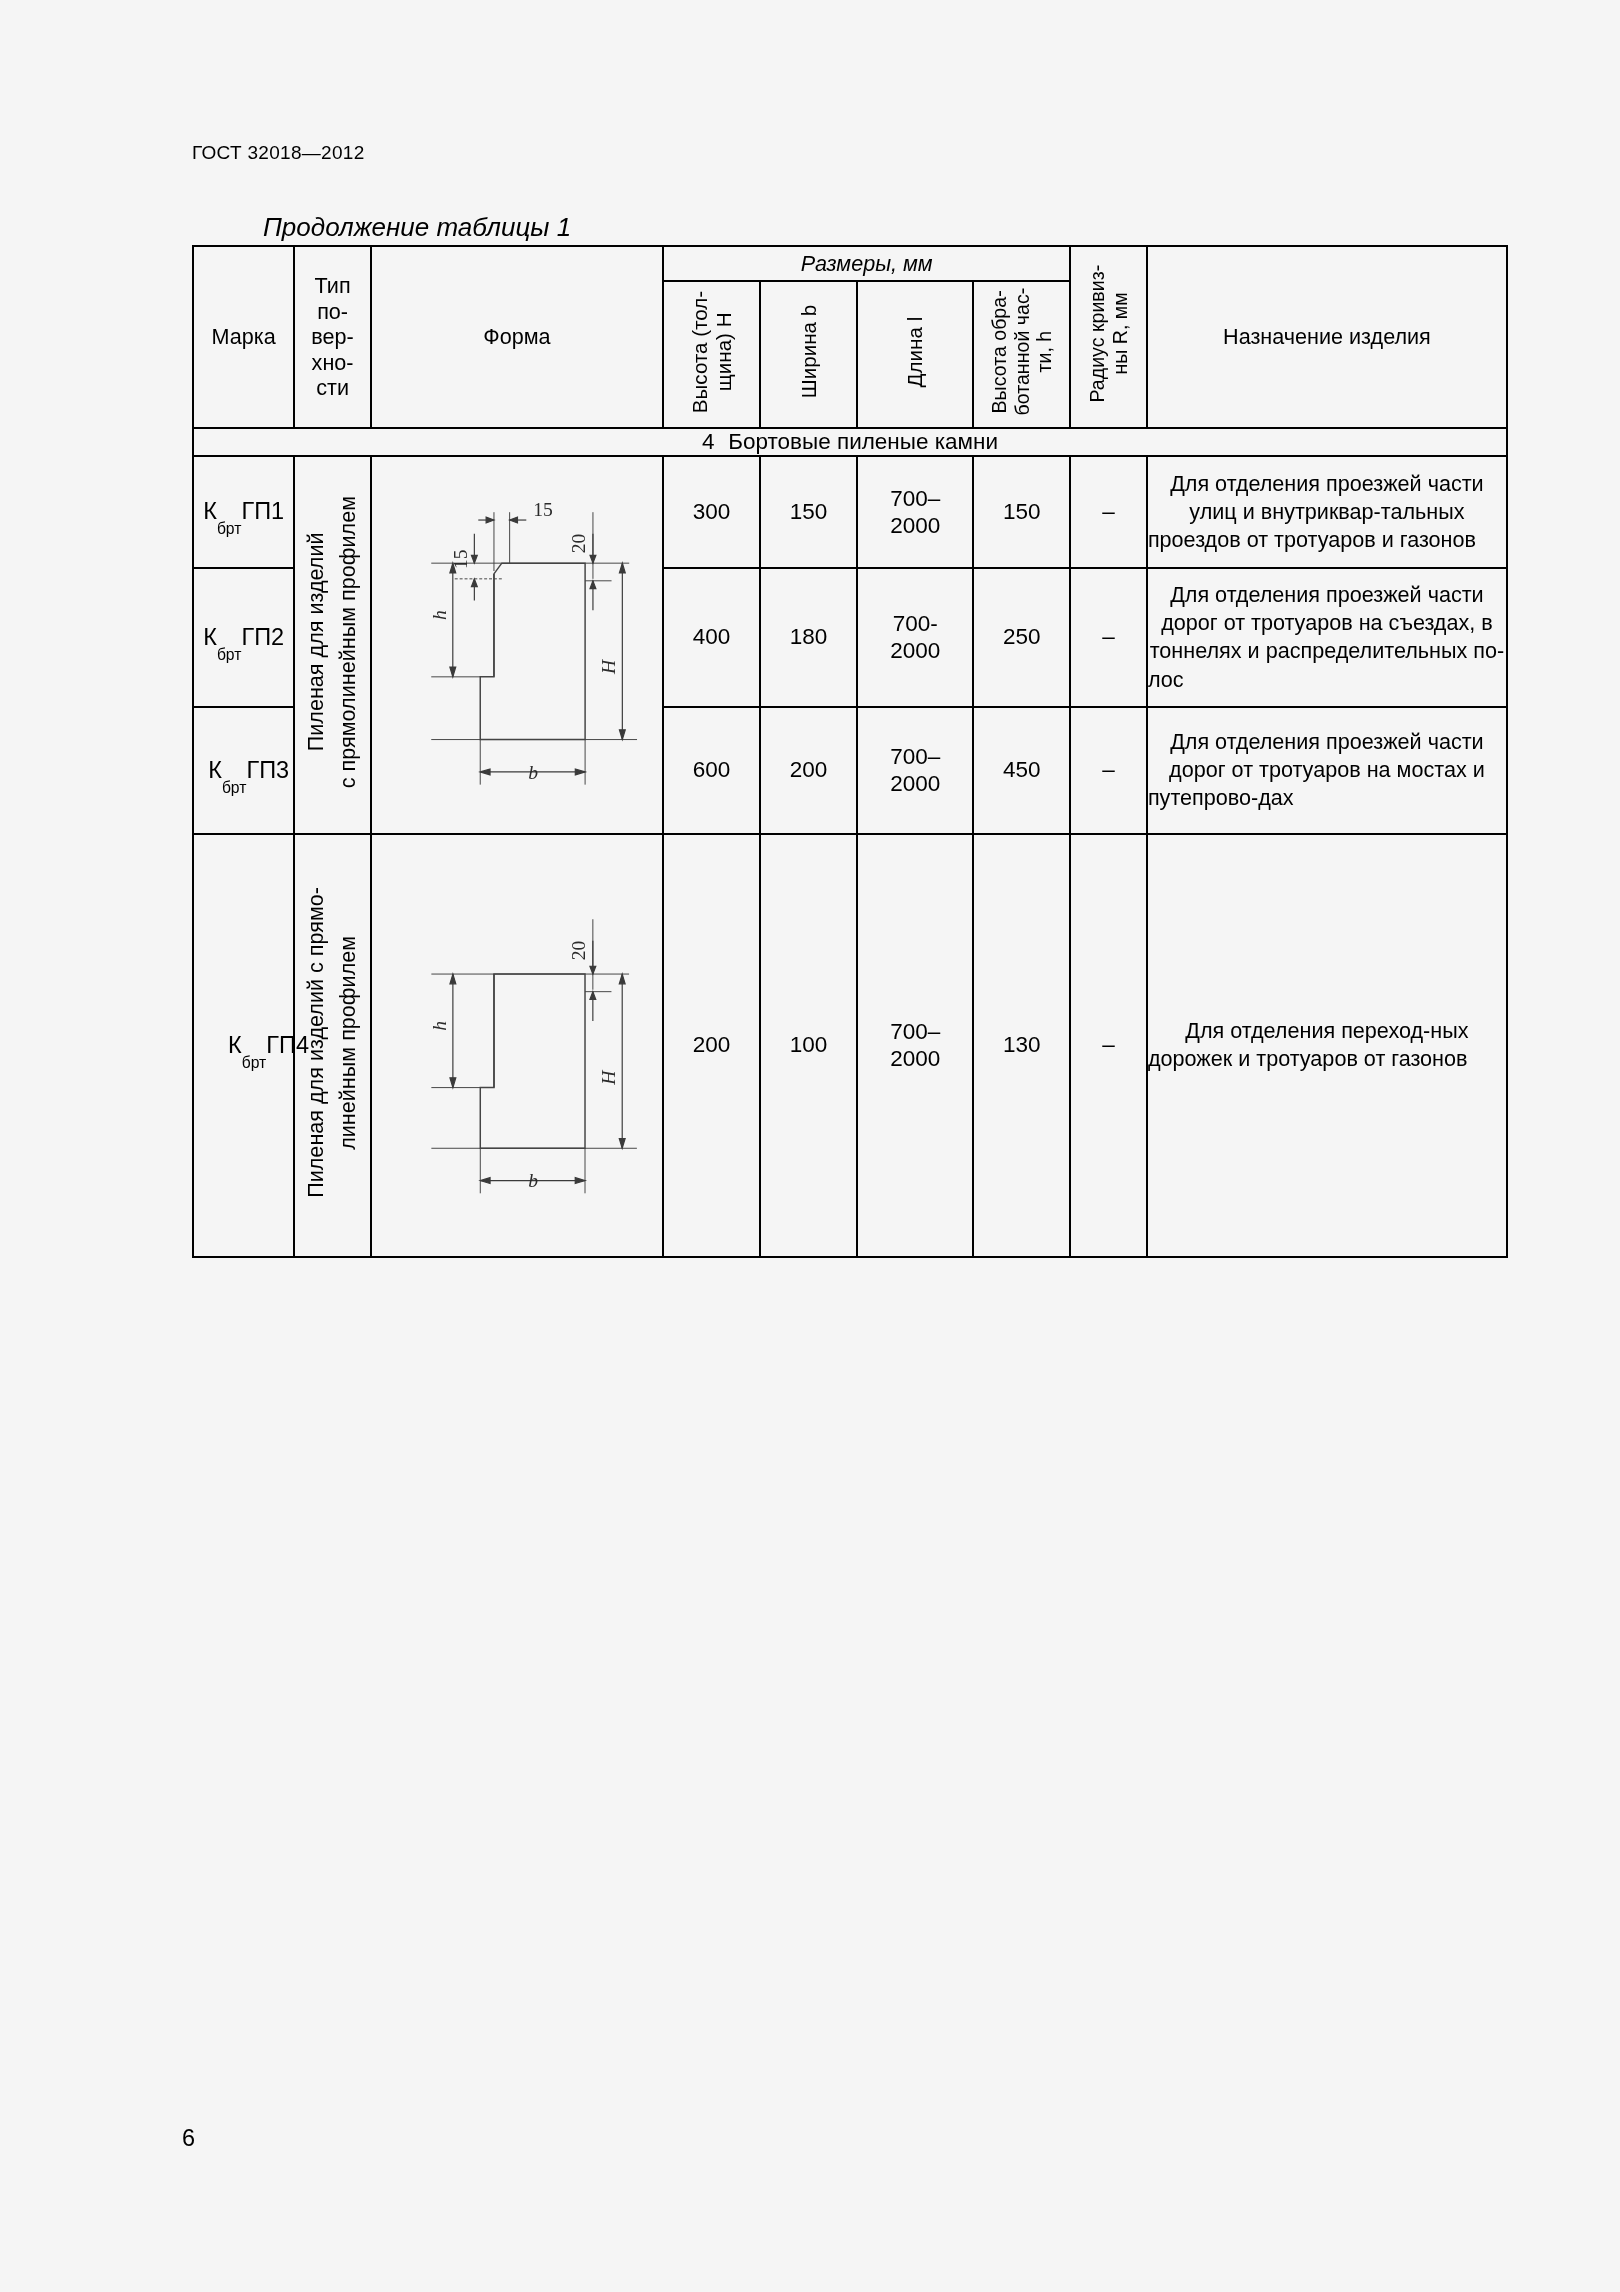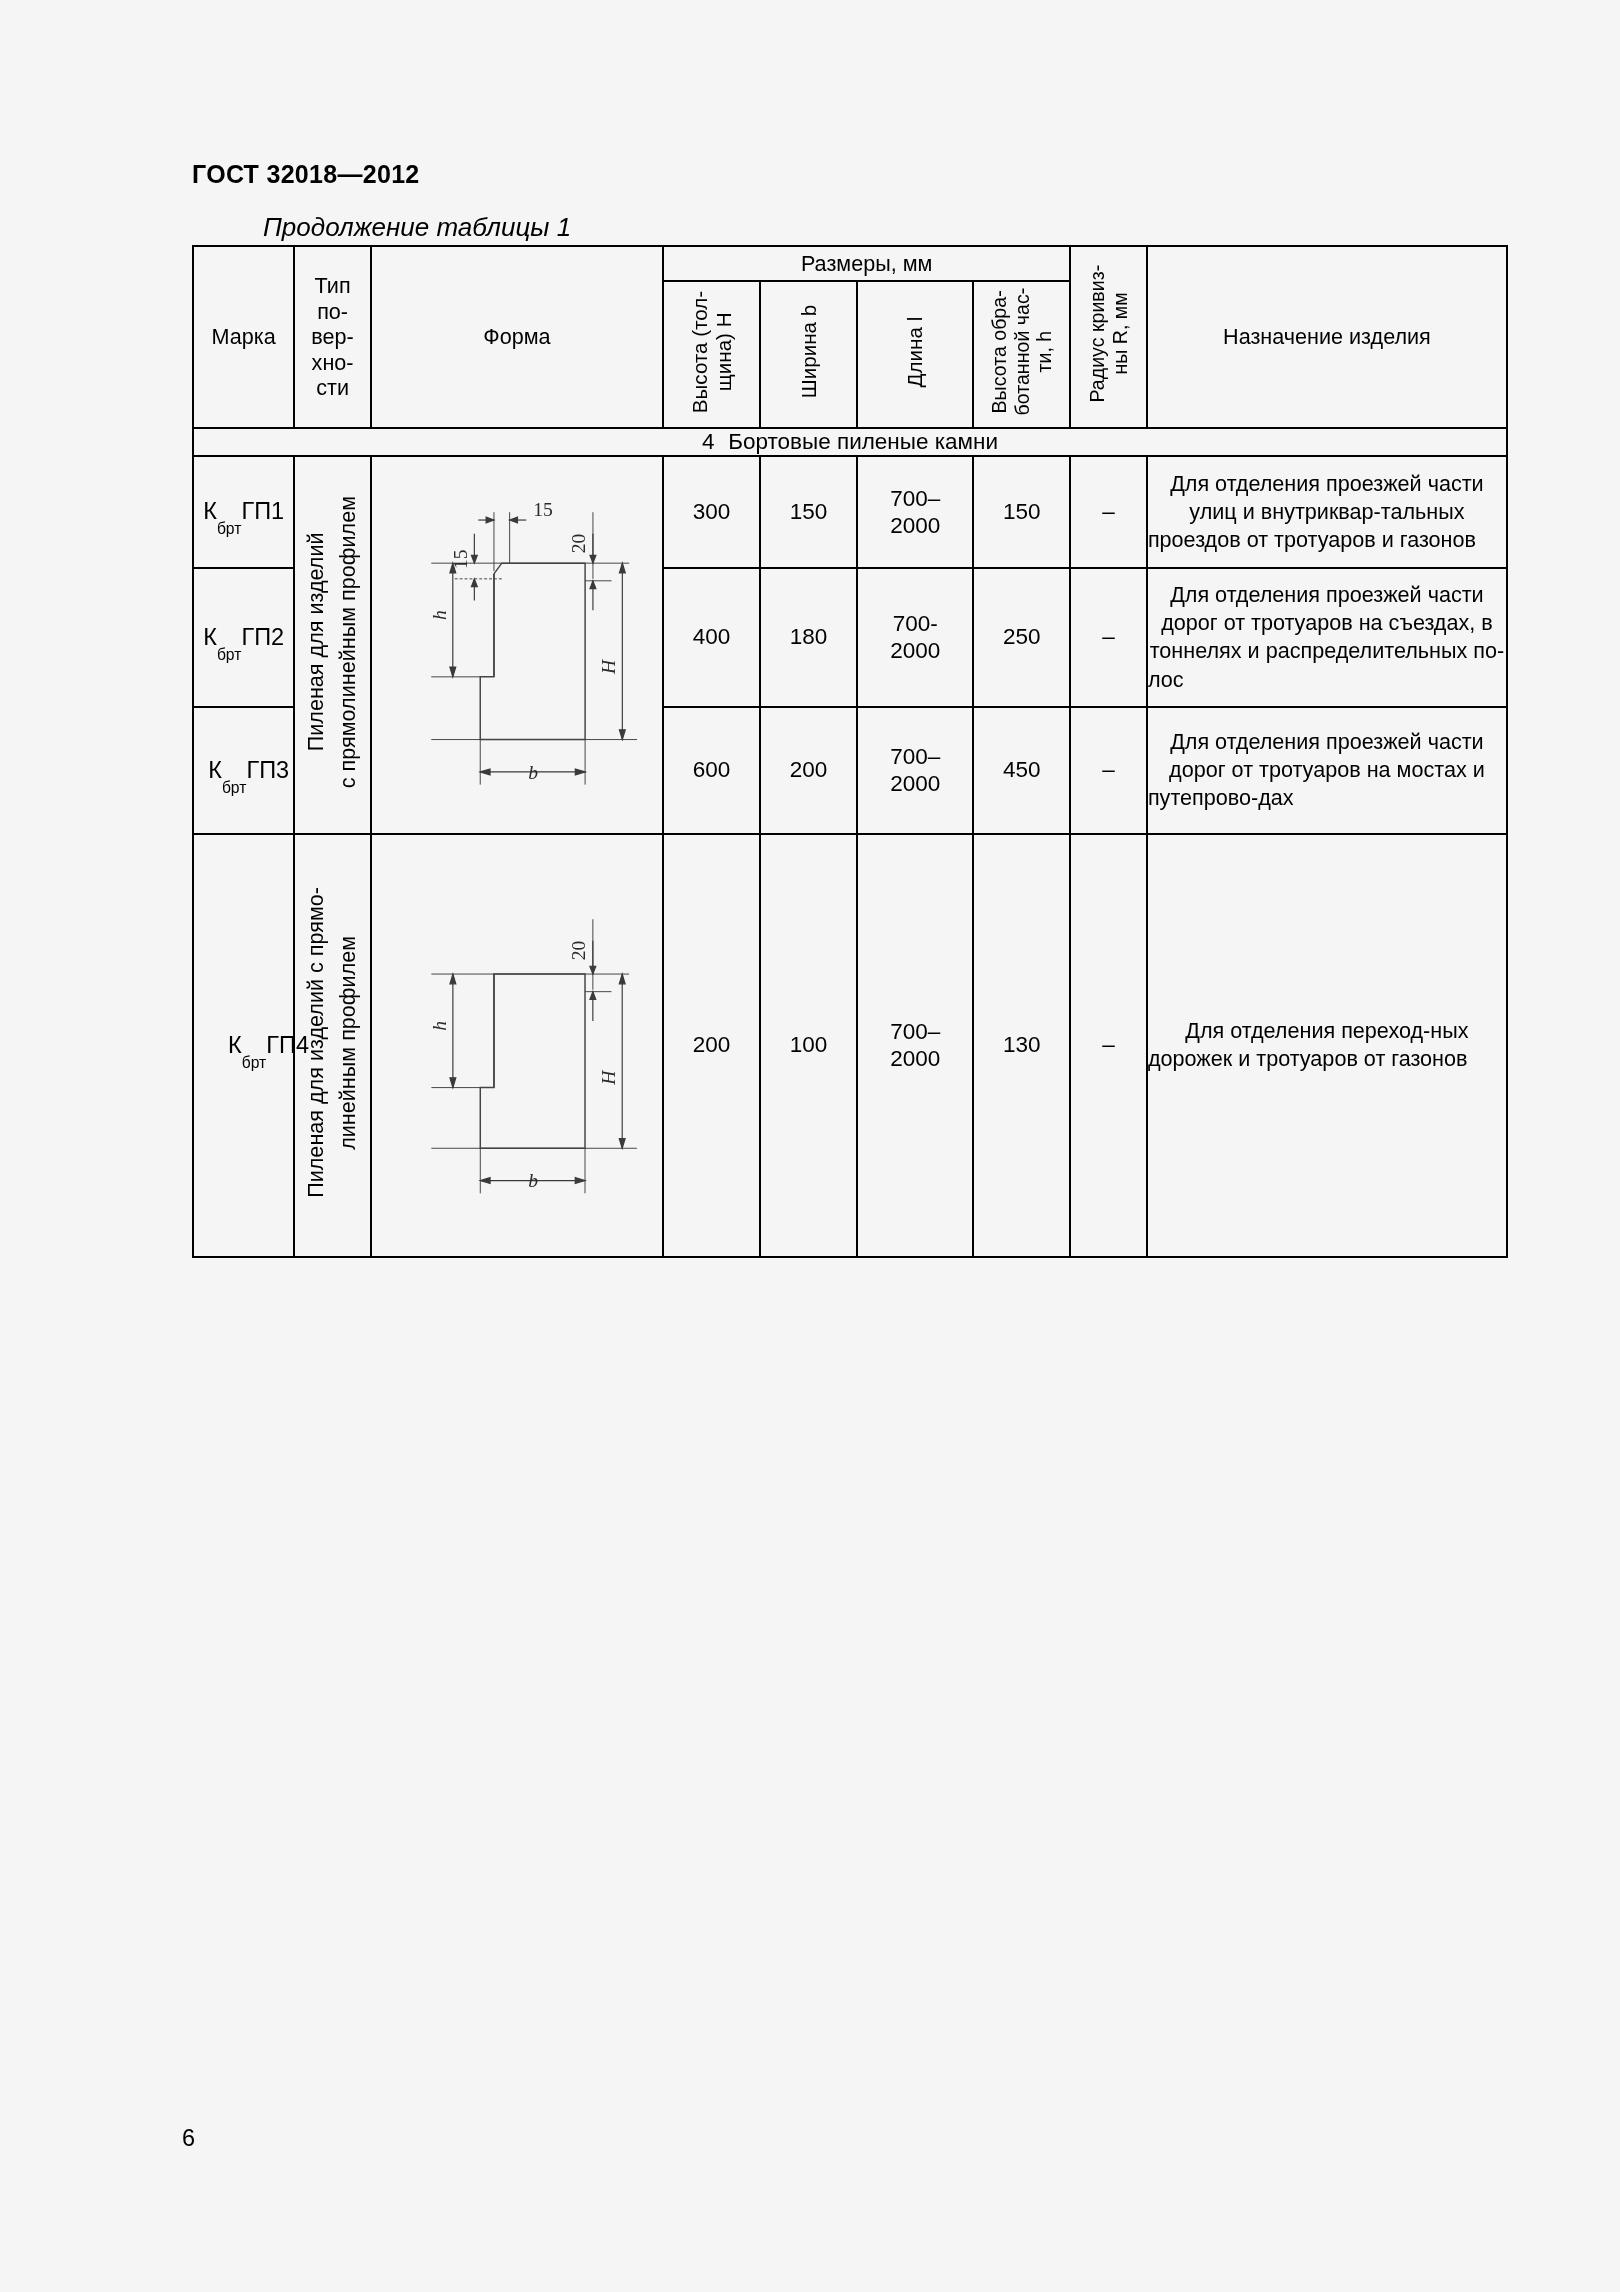--- a/index.html
+++ b/index.html
@@ -16,23 +16,23 @@
     overflow: hidden;
   }
   .page {
     position: absolute;
     inset: 0;
     background: #f5f5f5;
   }
   .doc-header {
     position: absolute;
     left: 192px;
-    top: 160px;
-    font-size: 25px;
-    font-weight: bold;
+    top: 142px;
+    font-size: 19px;
+    font-weight: normal;
     letter-spacing: 0.3px;
   }
   .table-caption {
     position: absolute;
     left: 263px;
     top: 212px;
     font-size: 26px;
     font-style: italic;
   }
   .page-number {
@@ -166,21 +166,21 @@
     </colgroup>
     <thead>
       <tr>
         <td class="hdr-plain outer-top" rowspan="2">Марка</td>
         <td class="hdr-plain outer-top" rowspan="2" style="white-space:pre-line;">Тип
 по-
 вер-
 хно-
 сти</td>
         <td class="hdr-plain outer-top" rowspan="2">Форма</td>
-        <td class="hdr-plain outer-top" colspan="4" style="height:33px;">Размеры, мм</td>
+        <td class="hdr-plain outer-top" colspan="4" style="height:33px;font-style:italic;">Размеры, мм</td>
         <td class="hdr-plain outer-top" rowspan="2">
           <span class="vert vert-small">Радиус кривиз-
 ны R, мм</span>
         </td>
         <td class="hdr-plain outer-top" rowspan="2">Назначение изделия</td>
       </tr>
       <tr>
         <td class="hdr-plain" style="height:125px;">
           <span class="vert">Высота (тол-
 щина) H</span>

